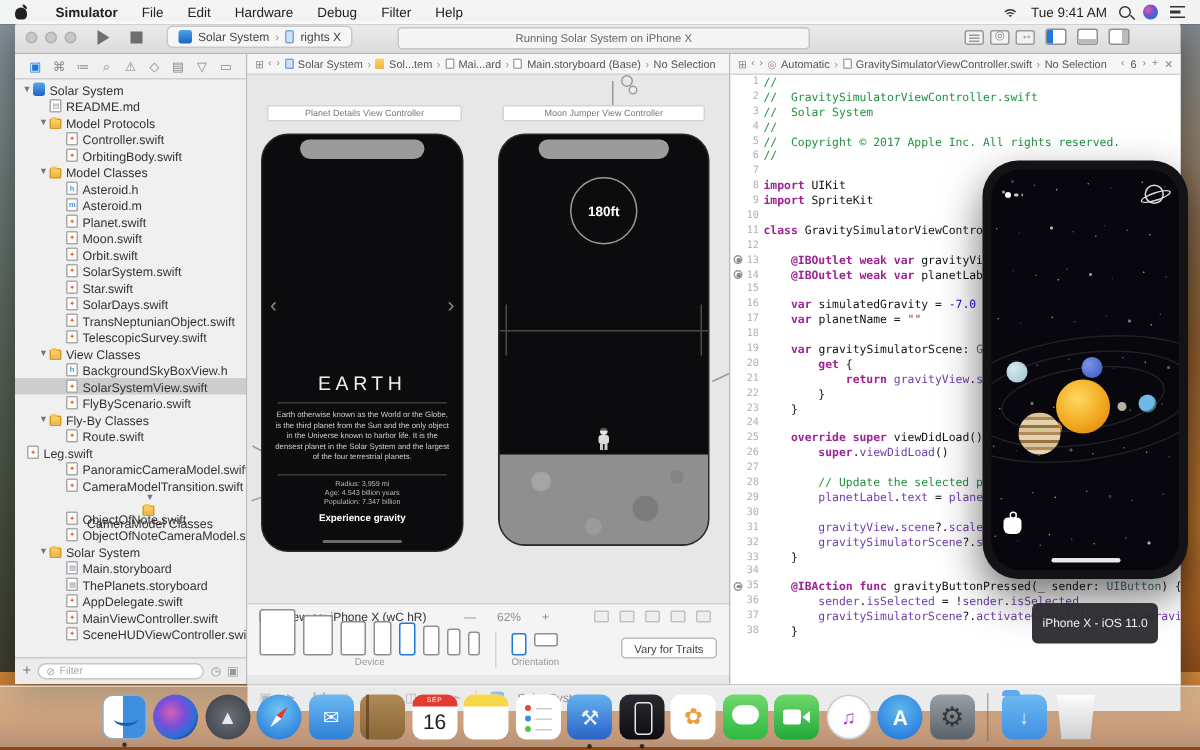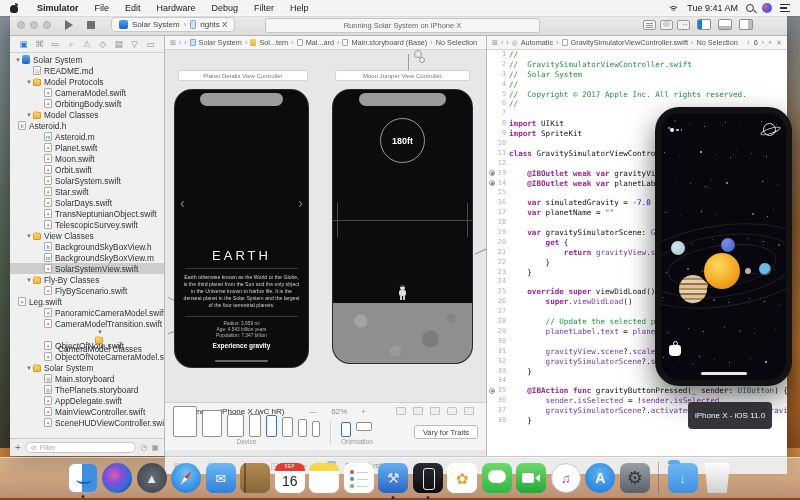--- a/index.html
+++ b/index.html
@@ -320,35 +320,35 @@
           <div class="trow" style="padding-left: 15px;">
             <span class="tw">▼</span>
             <span class="fico folder"></span>
             <span>Model Protocols</span>
           </div>
           <div class="trow" style="padding-left: 26px;">
             <span class="tw"></span>
             <span class="fico doc">
               <i>✦</i>
             </span>
-            <span>CameraModel.swift</span>
+            <span>Controller.swift</span>
           </div>
           <div class="trow" style="padding-left: 26px;">
             <span class="tw"></span>
             <span class="fico doc">
               <i>✦</i>
             </span>
             <span>OrbitingBody.swift</span>
           </div>
           <div class="trow" style="padding-left: 15px;">
             <span class="tw">▼</span>
             <span class="fico folder"></span>
             <span>Model Classes</span>
           </div>
-          <div class="trow" style="">
+          <div class="trow" style="padding-left: 26px;">
             <span class="tw"></span>
             <span class="fico doc h">
               <i>h</i>
             </span>
             <span>Asteroid.h</span>
           </div>
           <div class="trow" style="padding-left: 26px;">
             <span class="tw"></span>
             <span class="fico doc m">
               <i>m</i>
@@ -416,45 +416,45 @@
             <span class="fico folder"></span>
             <span>View Classes</span>
           </div>
           <div class="trow" style="padding-left: 26px;">
             <span class="tw"></span>
             <span class="fico doc h">
               <i>h</i>
             </span>
             <span>BackgroundSkyBoxView.h</span>
           </div>
-          <div class="trow" style="padding-left: 26px;">
-            <span class="tw"></span>
-            <span class="fico doc m">
-              <i>m</i>
-            </span>
-            <span>BackgroundSkyBoxView.m</span>
-          </div>
           <div class="trow sel" style="padding-left: 26px;">
             <span class="tw"></span>
             <span class="fico doc">
               <i>✦</i>
             </span>
             <span>SolarSystemView.swift</span>
+          </div>
+          <div class="trow" style="padding-left: 26px;">
+            <span class="tw"></span>
+            <span class="fico doc">
+              <i>✦</i>
+            </span>
+            <span>FlyByScenario.swift</span>
           </div>
           <div class="trow" style="padding-left: 15px;">
             <span class="tw">▼</span>
             <span class="fico folder"></span>
             <span>Fly-By Classes</span>
           </div>
           <div class="trow" style="padding-left: 26px;">
             <span class="tw"></span>
             <span class="fico doc">
               <i>✦</i>
             </span>
-            <span>FlyByScenario.swift</span>
+            <span>Route.swift</span>
           </div>
           <div class="trow" style="">
             <span class="tw"></span>
             <span class="fico doc">
               <i>✦</i>
             </span>
             <span>Leg.swift</span>
           </div>
           <div class="trow" style="padding-left: 26px;">
             <span class="tw"></span>

